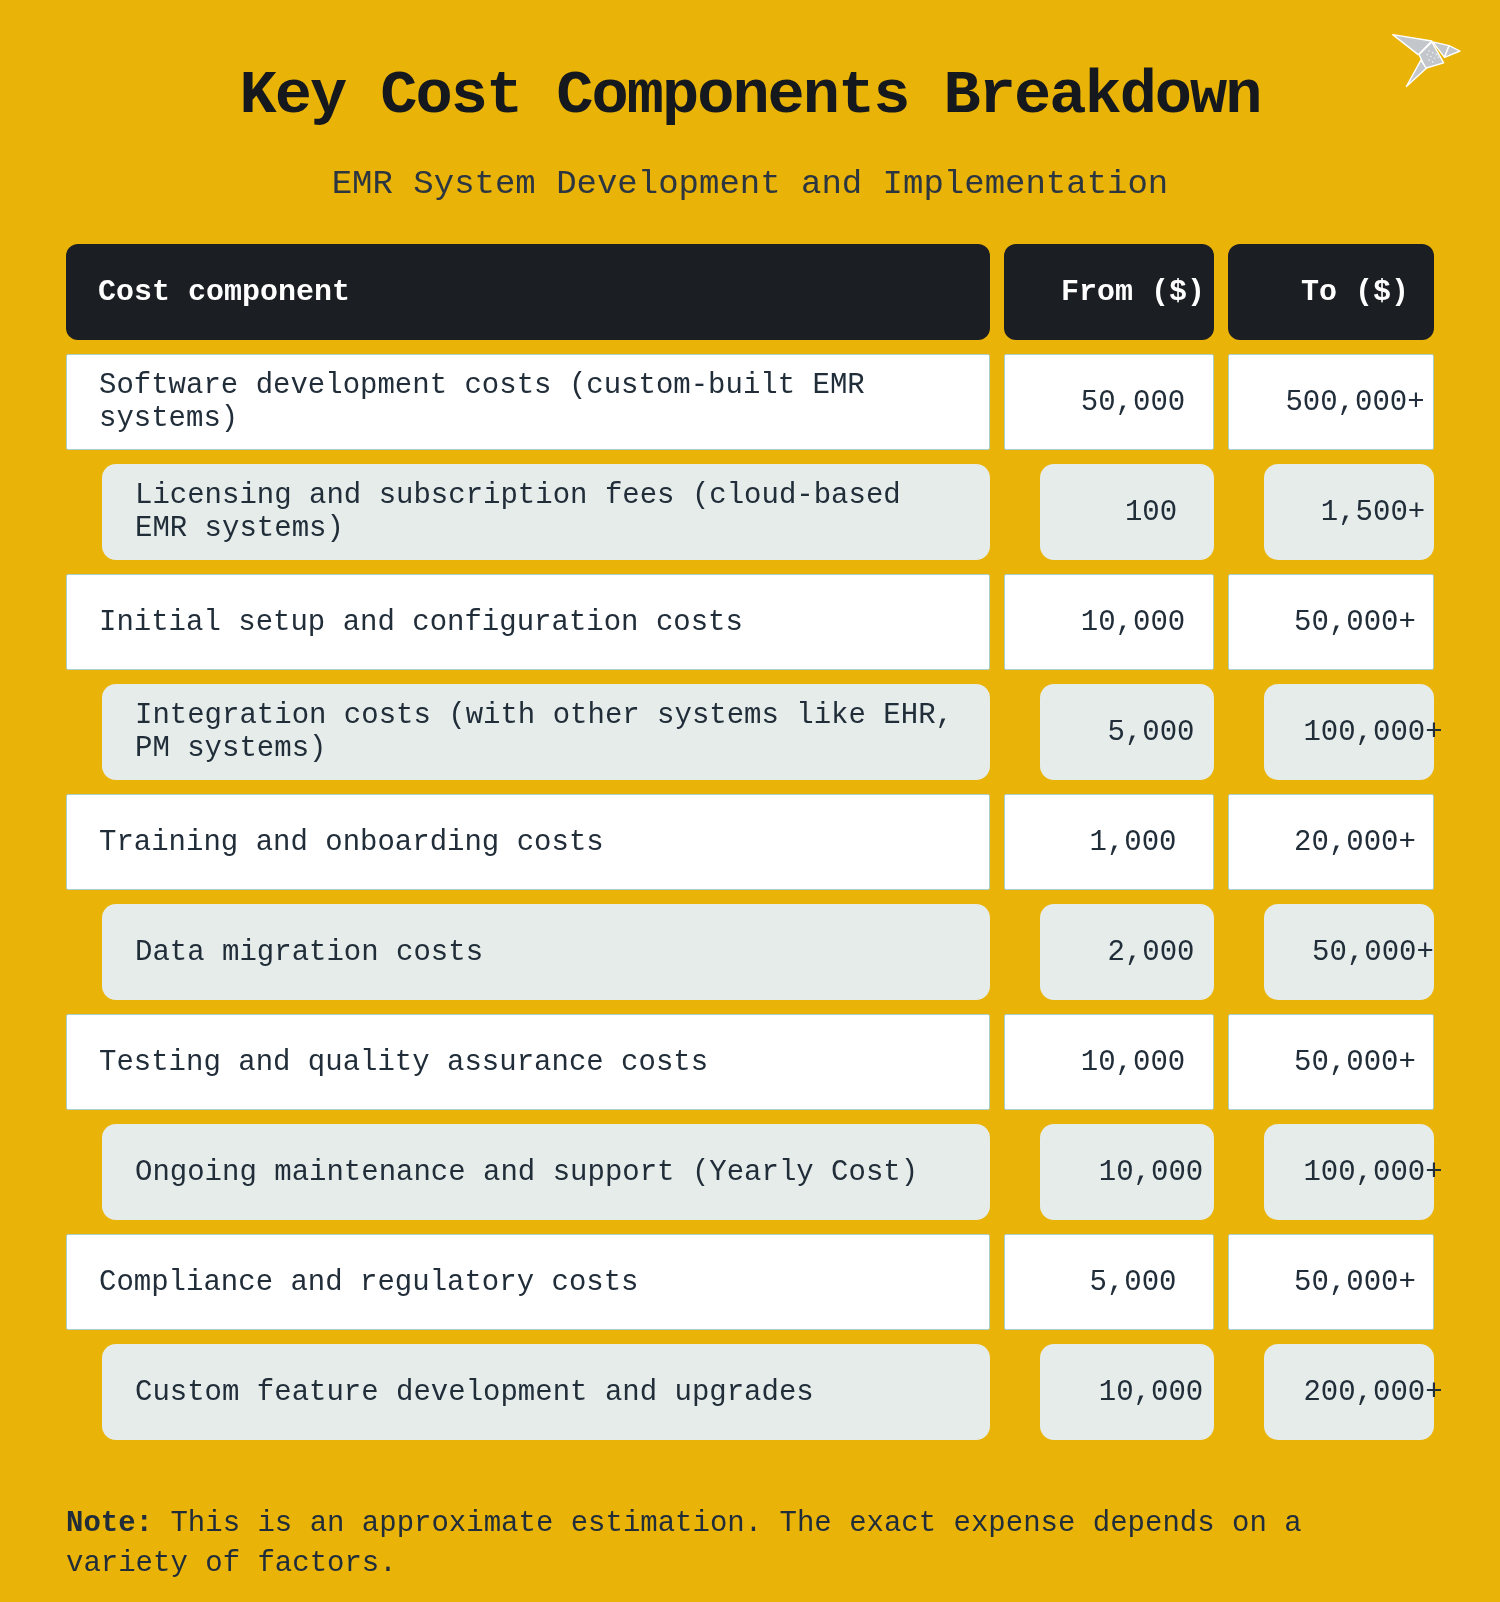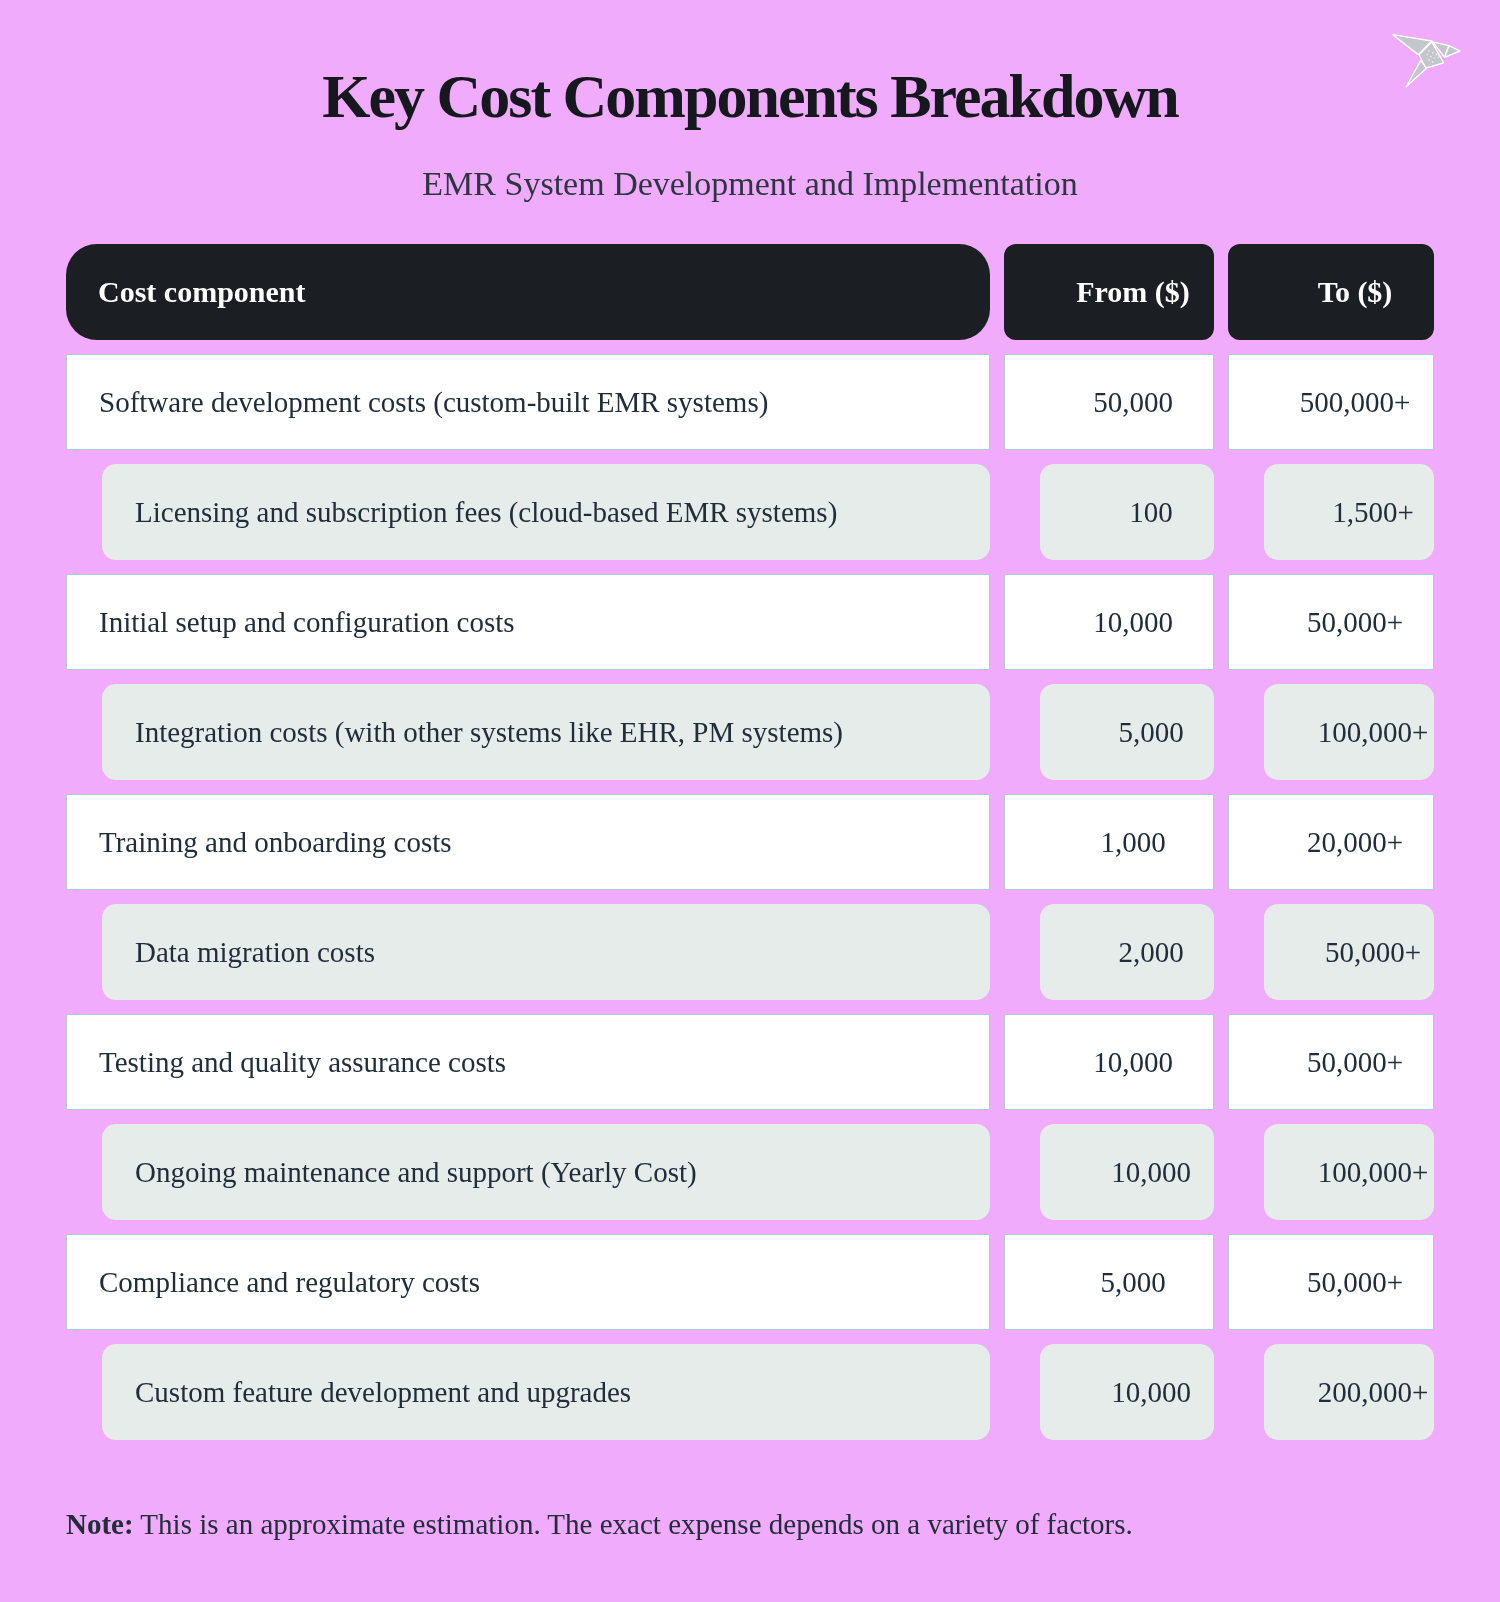--- a/index.html
+++ b/index.html
@@ -4,23 +4,23 @@
 <style>
   html, body {
     margin: 0;
     padding: 0;
     background: #ffffff;
   }
   .page {
     position: relative;
     width: 1500px;
     height: 1602px;
-    background: #f0abfc;
+    background: #eab308;
     overflow: hidden;
-    font-family: Liberation Serif, serif;
+    font-family: Liberation Mono, monospace;
     color: var(--text, #212e3a);
   }
   .logo {
     position: absolute;
     top: 24px;
     right: 20px;
     width: 100px;
     height: 74px;
   }
   .logo polygon {
@@ -65,21 +65,20 @@
   .head {
     background: var(--header-bg, #1b1e22);
     color: #ffffff;
     font-weight: bold;
     font-size: 30px;
     border-radius: 12px;
   }
   .head.first {
     justify-content: flex-start;
     padding: 0 32px;
-    border-radius: 31px;
   }
   .head.num {
     justify-content: center;
   }
   .c-white {
     background: #ffffff;
     border: 1.5px solid var(--row-border, #a9cecb);
     border-radius: 2px;
   }
   .c-gray {

